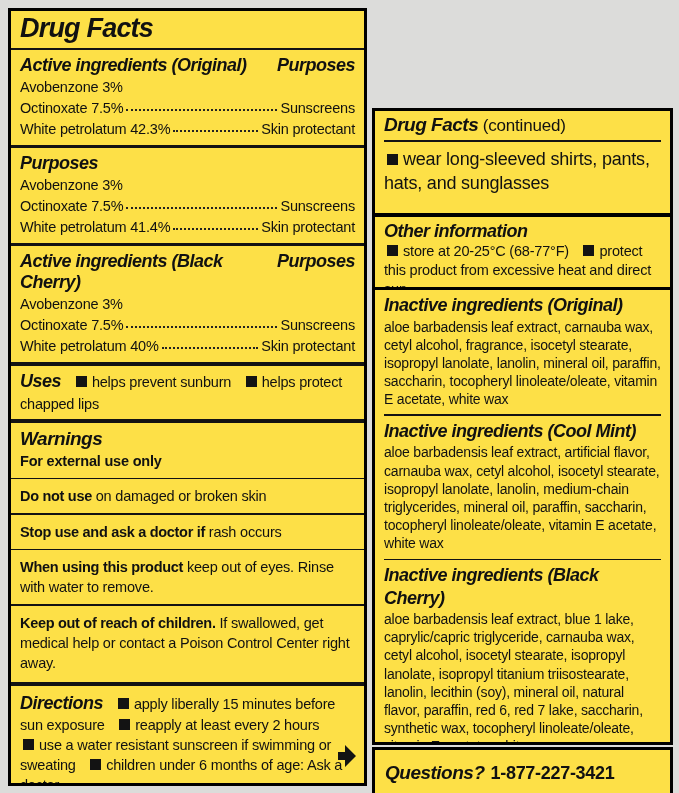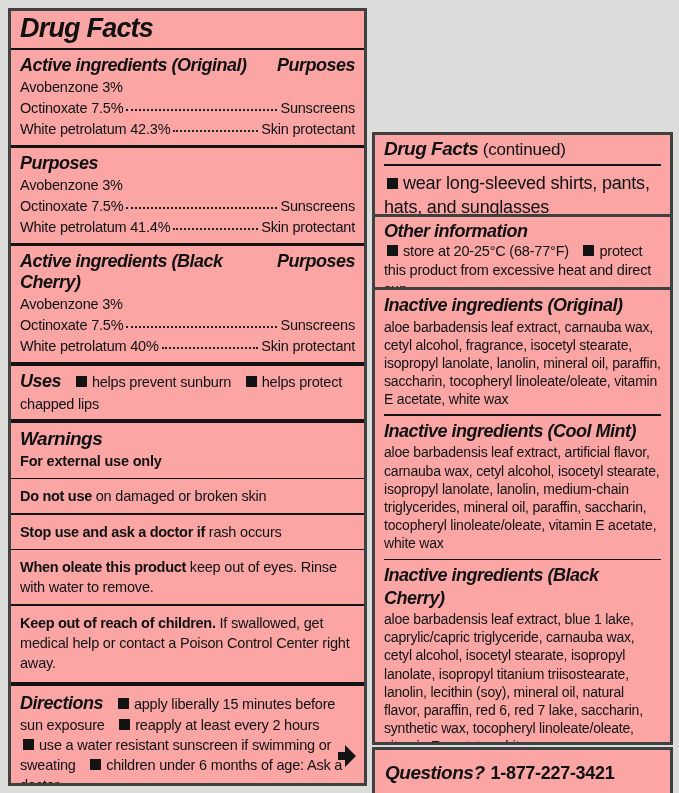--- a/index.html
+++ b/index.html
@@ -5,21 +5,21 @@
   html,body{margin:0;padding:0;}
   body{
     width:679px;height:793px;position:relative;
     background:#dcdcda;
     font-family:"Liberation Sans", sans-serif;
     color:#111;letter-spacing:-0.2px;
     -webkit-font-smoothing:antialiased;
   }
   .panel{
     position:absolute;box-sizing:border-box;
-    background:#fca5a5;border:3px solid #404040;
+    background:#fde047;border:3px solid #000000;
     overflow:hidden;
   }
   
   #left-panel{left:8px;top:8px;width:359px;height:778px;}
   .pad{padding:3px 9px 5px 9px;}
   .rule{height:2px;background:#131313;}
   .rule.mid{height:3px;}
   .rule.major{height:4px;}
   .df-title{
     font-size:27px;font-weight:bold;font-style:italic;
@@ -36,21 +36,21 @@
   .ing-purpose{white-space:nowrap;}
   .leader{flex:1;border-bottom:2px dotted #222;margin:0 3px;transform:translateY(-2px);min-width:10px;}
   .h-inline{font-size:18px;font-weight:bold;font-style:italic;letter-spacing:-0.5px;padding-right:8px;}
   .sq{display:inline-block;width:11px;height:11px;background:#131313;margin:0 5px 0 3px;}
   .w-item{margin:0;padding:4px 0;}
   .wrule{height:1.5px;background:#131313;margin:3px -9px;}
   b{letter-spacing:-0.3px;}
   #left-arrow{position:absolute;right:6px;bottom:8px;}
   
   .rbox{left:372px;width:301px;}
-  #box-continued{top:132px;height:89px;}
+  #box-continued{top:108px;height:108px;}
   #box-other{top:214px;height:86px;}
   #box-inactive{top:287px;height:458px;}
   #box-questions{top:747px;height:51px;display:flex;align-items:center;}
   .cont-title{font-size:19px;font-weight:bold;font-style:italic;letter-spacing:-0.5px;}
   .cont-suffix{font-size:17px;font-weight:normal;font-style:normal;}
   .underline{height:1.5px;background:#131313;margin:4px 0 5px 0;}
   .inact-head{font-size:18px;font-weight:bold;font-style:italic;letter-spacing:-0.5px;margin:0 0 1px 0;line-height:1.25;}
   .inact-body{font-size:14px;line-height:1.3;margin:0;}
   .inact-sec{padding:4px 9px 6px 9px;}
   .irule{height:1.5px;background:#131313;margin:0 9px;}
@@ -140,21 +140,21 @@
   <div class="pad">
     <div class="sec-head-row" style="font-size:19px;">
       <span>Warnings</span>
     </div>
     <p class="body" style="font-weight:bold;margin:0;padding-bottom:4px;">For external use only</p>
     <div class="wrule"></div>
     <p class="body w-item"><b>Do not use</b><span> on damaged or broken skin</span></p>
     <div class="wrule"></div>
     <p class="body w-item"><b>Stop use and ask a doctor if</b><span> rash occurs</span></p>
     <div class="wrule"></div>
-    <p class="body w-item"><b>When oleate this product</b><span> keep out of eyes. Rinse with water to remove.</span></p>
+    <p class="body w-item"><b>When using this product</b><span> keep out of eyes. Rinse with water to remove.</span></p>
     <div class="wrule"></div>
     <p class="body w-item"><b>Keep out of reach of children.</b> <span> If swallowed, get medical help or contact a Poison Control Center right away.</span></p>
   </div>
   <div class="rule major"></div>
 
   <div class="pad">
     <p class="body" style="margin:2px 0 4px 0;">
       <span class="h-inline">Directions</span>
       <span class="sq"></span><span>apply liberally 15 minutes before sun exposure</span>&nbsp;&nbsp;
       <span class="sq"></span><span>reapply at least every 2 hours</span><br>

